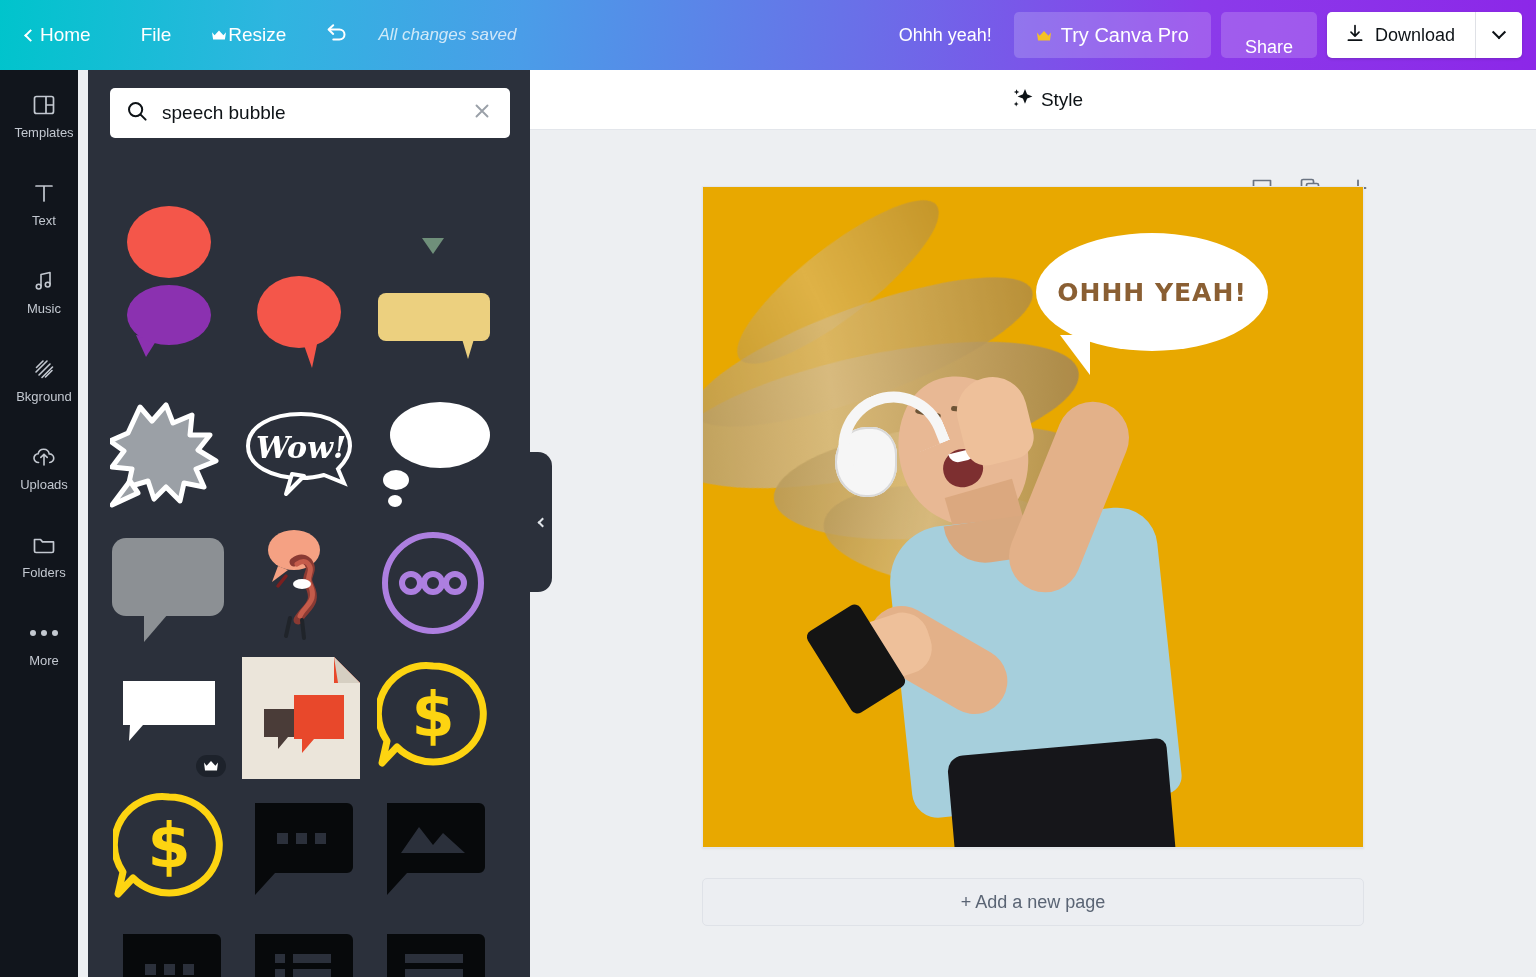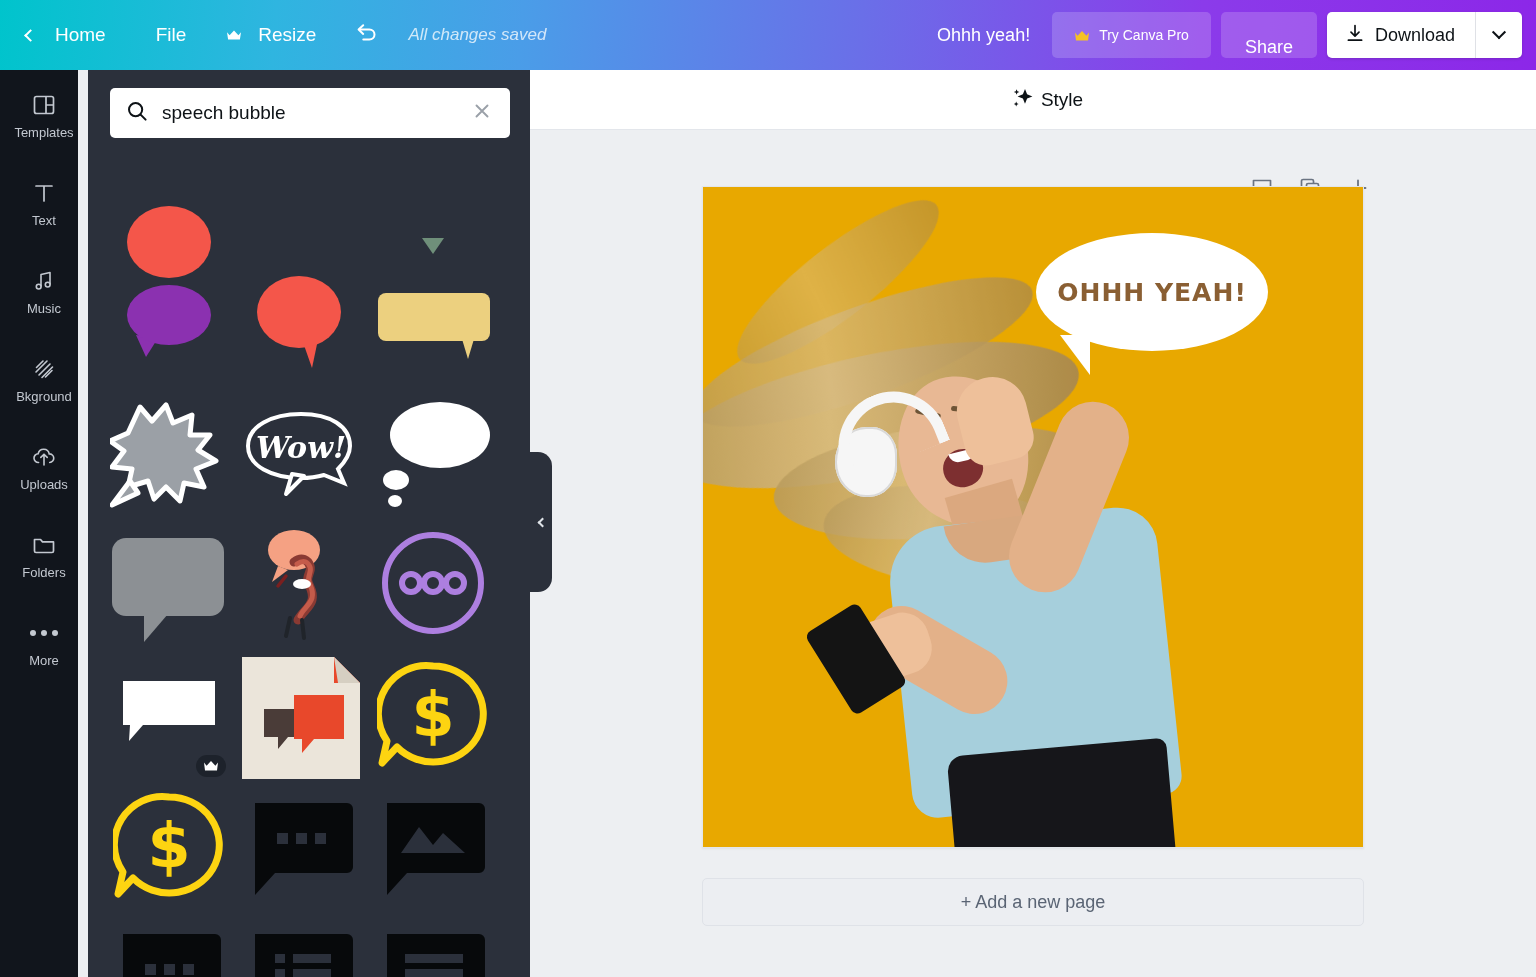--- a/index.html
+++ b/index.html
@@ -14,21 +14,21 @@
   
   #topbar {
     position: absolute; top: 0; left: 0;
     width: 1536px; height: 70px;
     background: linear-gradient(95deg, #00c4cc 0%, #2fb5e0 18%, #4a9de8 34%, #6a6fe8 56%, #8b3bea 78%, #8c27e8 100%);
     display: flex; align-items: center;
     z-index: 50;
   }
   .tb-left { display: flex; align-items: center; height: 100%; }
   .tb-item {
-    display: flex; align-items: center; gap: 16px;
+    display: flex; align-items: center; gap: 1px;
     color: #fff; font-size: 19px;
     padding: 0 20px; height: 100%;
     cursor: pointer; white-space: nowrap;
   }
   .tb-home { padding-left: 26px; padding-right: 30px; }
   .chev-left {
     display: inline-block; width: 9px; height: 9px;
     border-left: 2px solid #fff; border-bottom: 2px solid #fff;
     transform: rotate(45deg);
     margin-right: 4px;
@@ -50,21 +50,21 @@
   .tb-right {
     margin-left: auto; display: flex; align-items: center;
     padding-right: 14px; gap: 10px;
   }
   #doc-title {
     color: #fff; font-size: 18px; margin-right: 12px; white-space: nowrap;
     cursor: text;
   }
   .btn-pro {
     background: rgba(255,255,255,0.18);
-    color: #fff; font-size: 14px;
+    color: #fff; font-size: 20px;
     height: 46px; border-radius: 5px;
     display: flex; align-items: center; gap: 9px;
     padding: 0 22px; cursor: pointer; white-space: nowrap;
   }
   .btn-share {
     background: rgba(255,255,255,0.18);
     color: #fff; font-size: 18px;
     height: 46px; border-radius: 5px;
     display: flex; align-items: flex-end;
     padding: 0 24px; cursor: pointer; white-space: nowrap;

